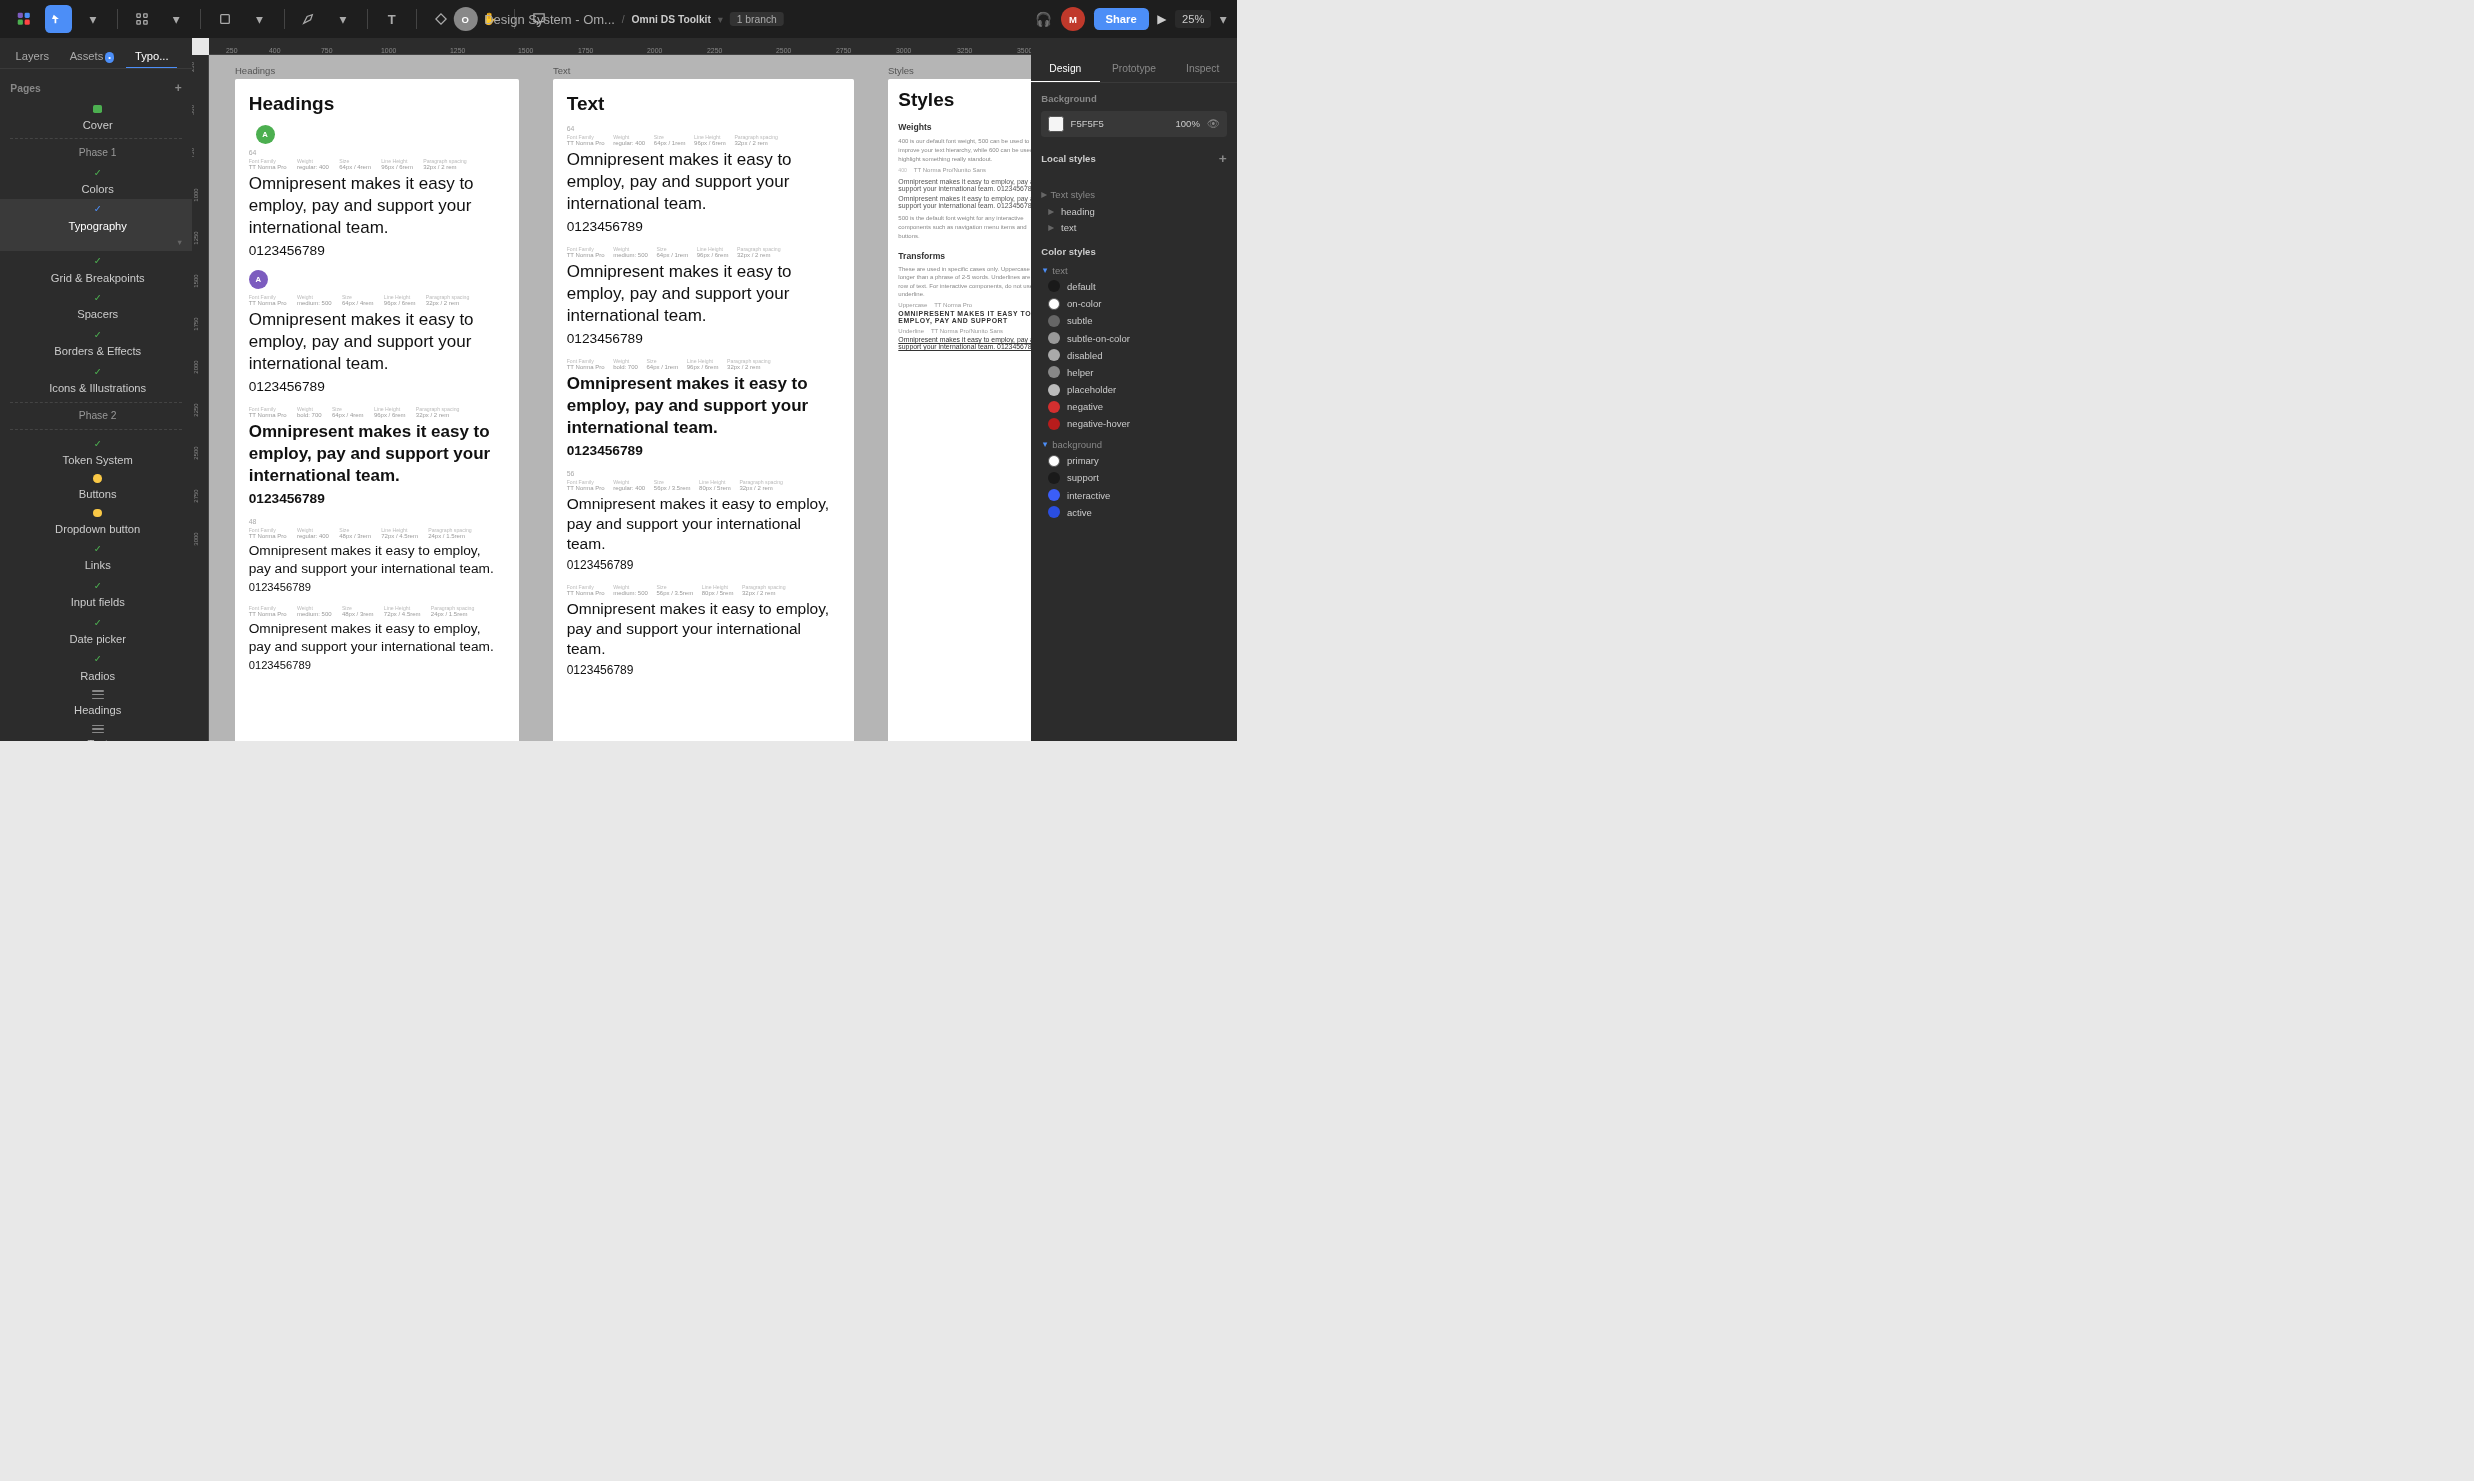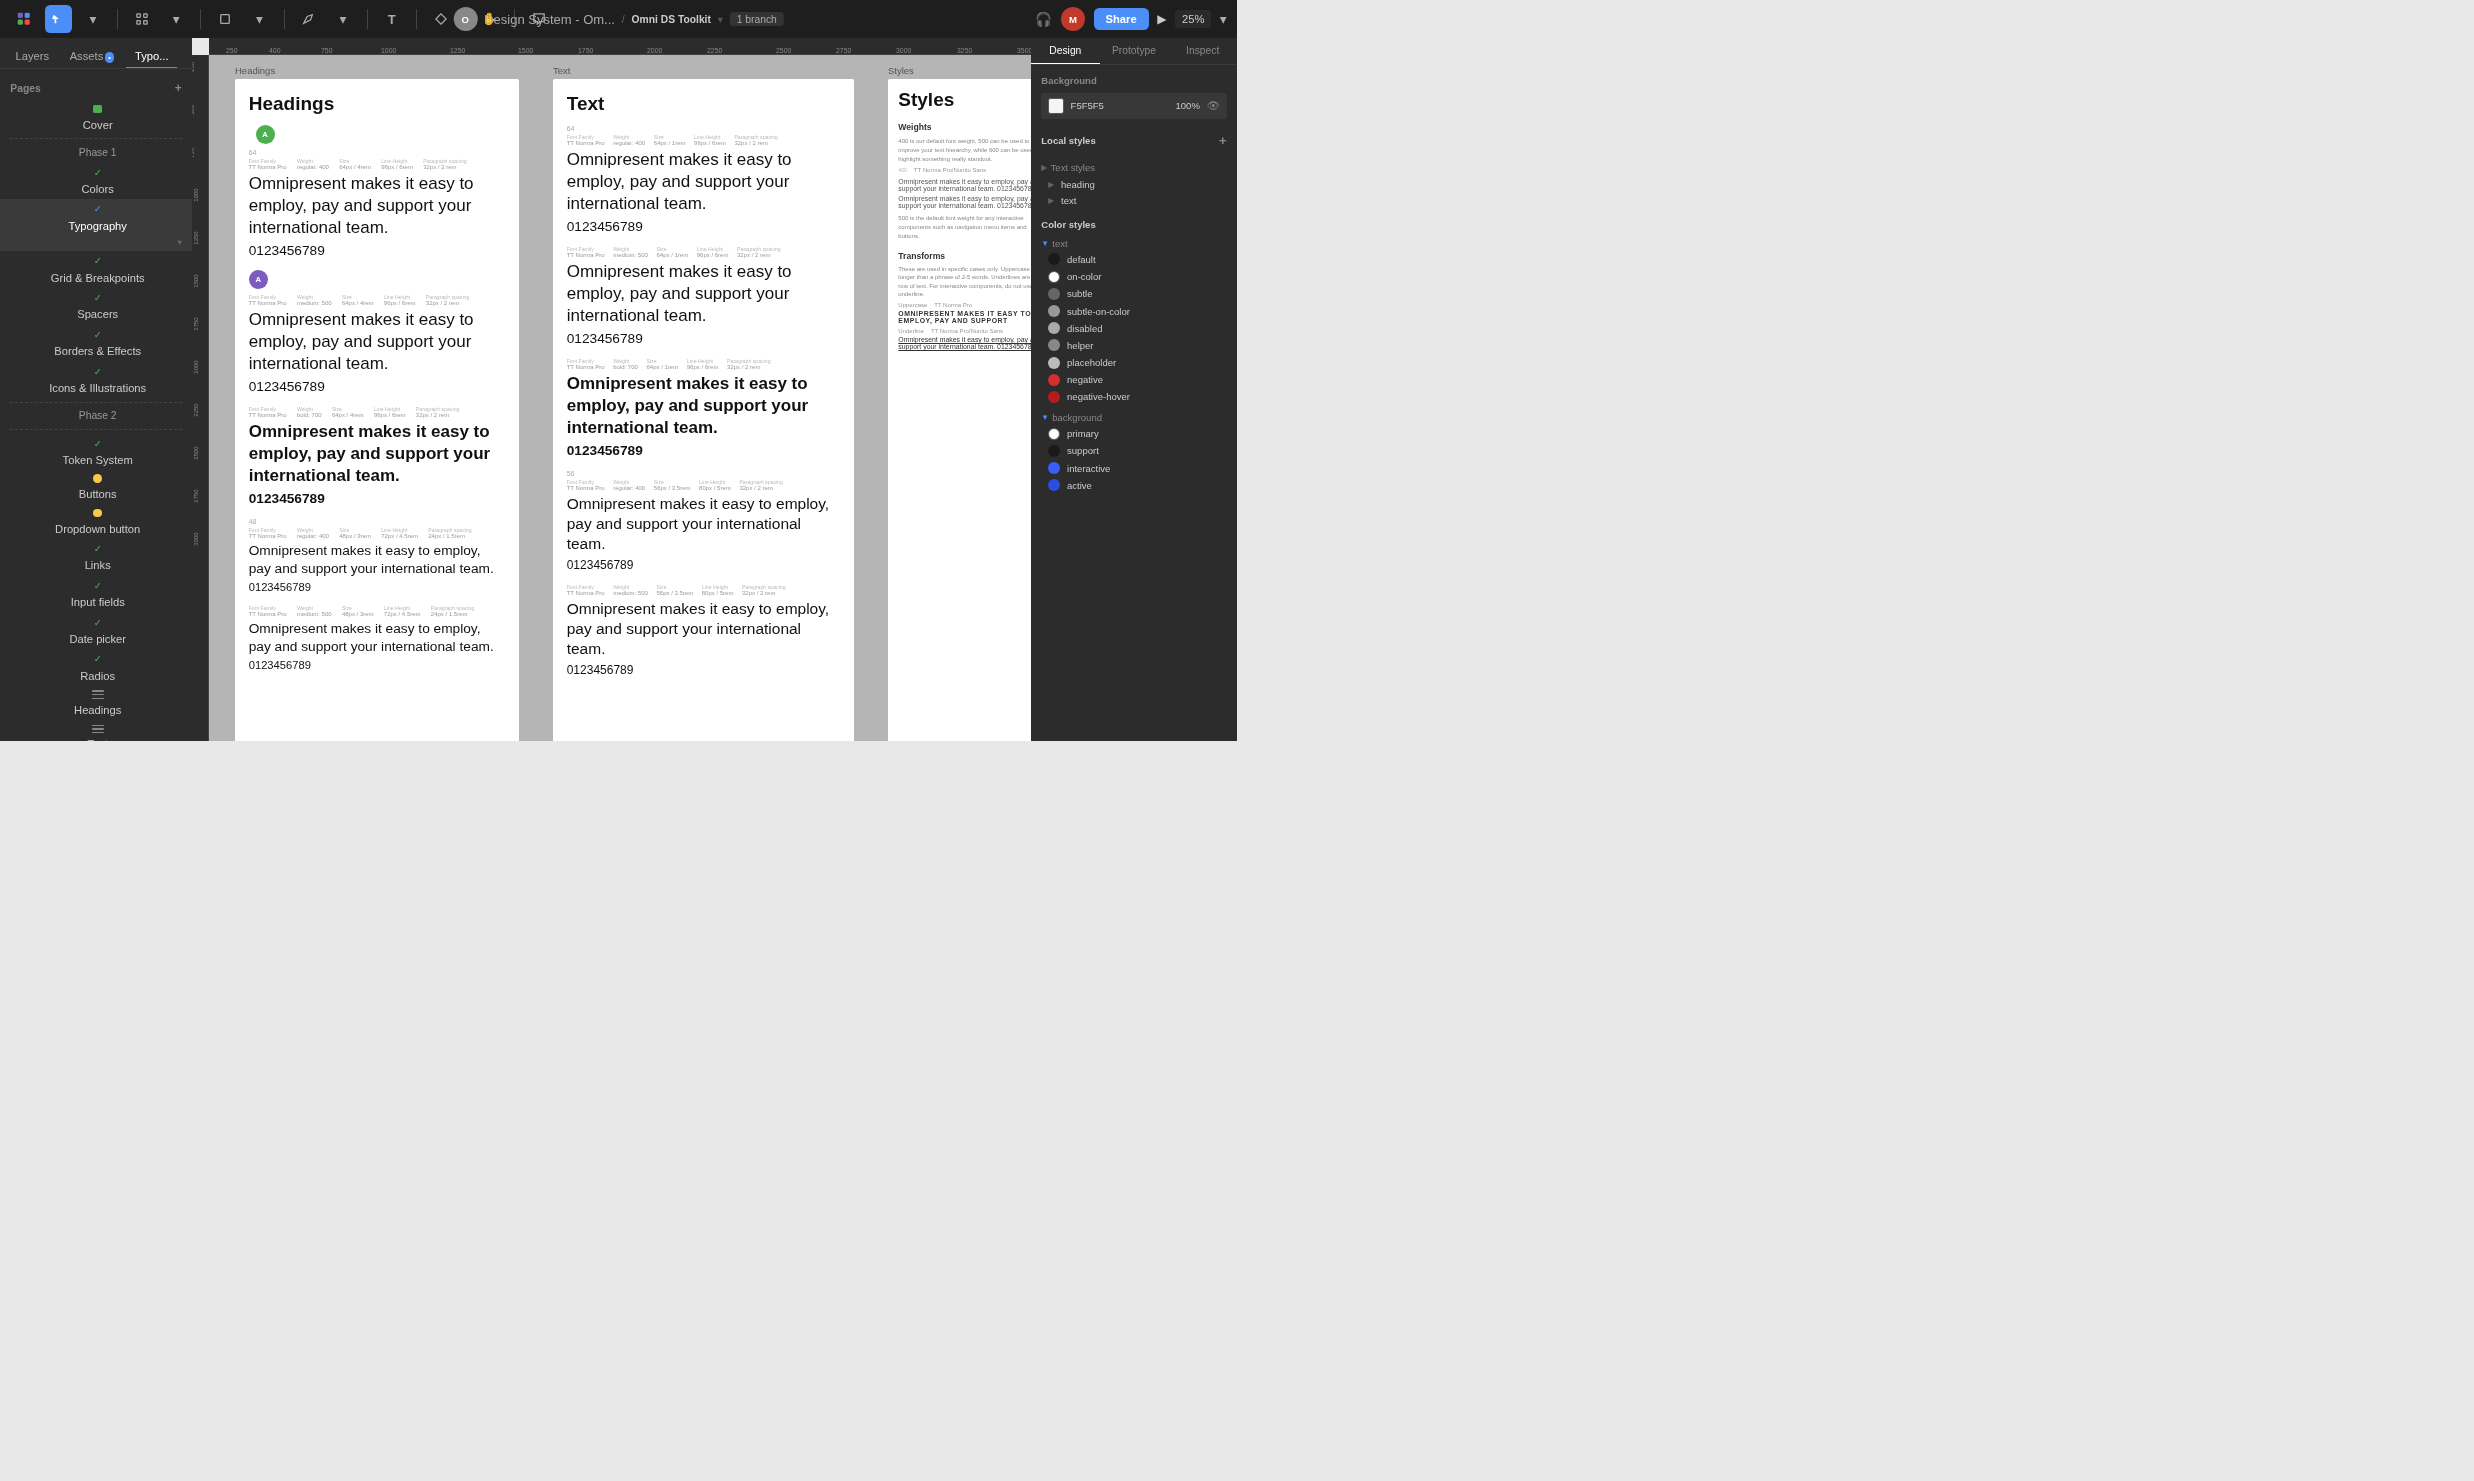--- a/index.html
+++ b/index.html
@@ -170,20 +170,21 @@
     .right-panel {
       width: 206px;
       background: #2c2c2c;
       display: flex;
       flex-direction: column;
       flex-shrink: 0;
     }
     .right-tabs {
       display: flex;
       border-bottom: 0.9px solid #3a3a3a;
+      margin-top: 18px;
     }
     .right-tab {
       flex: 1; text-align: center;
       padding: 6.9px 0;
       font-size: 10.3px; color: #888;
       cursor: pointer;
     }
     .right-tab.active { color: white; border-bottom: 1.7px solid white; }
     .right-content { flex: 1; overflow-y: auto; padding: 10.3px; }
 
@@ -196,21 +197,21 @@
       display: flex; align-items: center; gap: 6.9px;
       background: #383838; border-radius: 3.4px; padding: 5.2px 6.9px;
     }
     .bg-color-box { width: 15.5px; height: 15.5px; border-radius: 2.6px; background: #f5f5f5; border: 0.9px solid #555; }
     .bg-hex { font-size: 9.5px; color: #ccc; flex: 1; }
     .bg-opacity { font-size: 9.5px; color: #ccc; }
     .eye-icon { color: #888; font-size: 10.3px; }
 
     .styles-header {
       font-size: 9.5px; color: #ccc; font-weight: 600;
-      margin-bottom: 14px; display: flex; align-items: center; justify-content: space-between;
+      margin-bottom: 23px; display: flex; align-items: center; justify-content: space-between;
     }
     .style-group { margin-bottom: 10.3px; }
     .style-group-title {
       font-size: 9.5px; color: #888;
       margin-bottom: 3.4px;
       display: flex; align-items: center; gap: 3.4px;
     }
     .style-group-chevron { color: #666; font-size: 7.7px; }
     .style-item {
       display: flex; align-items: center; gap: 6.9px;

